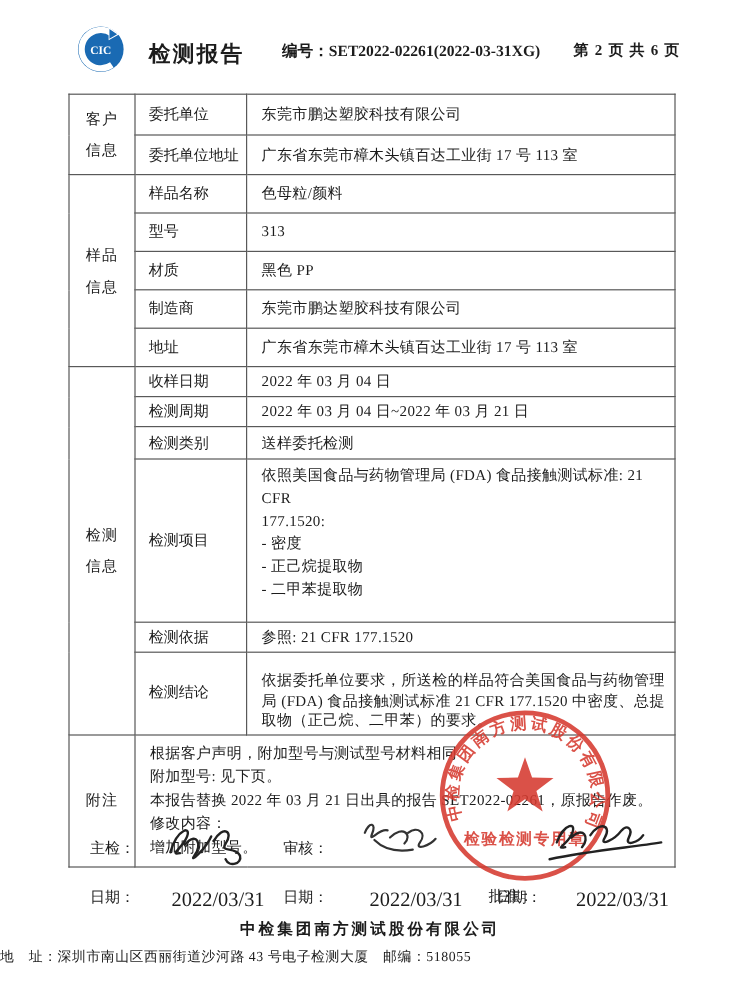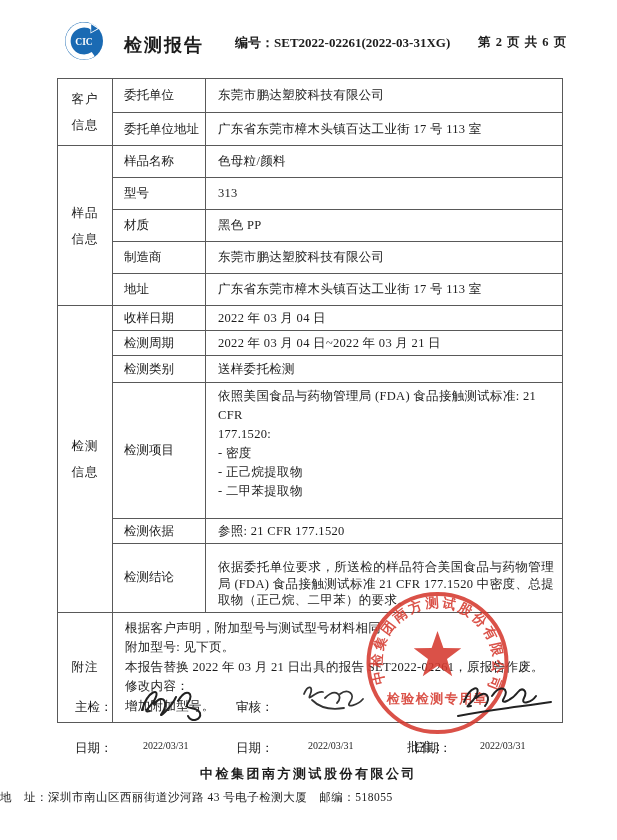--- a/index.html
+++ b/index.html
@@ -34,21 +34,21 @@
   td.value { padding-left: 12px; padding-right: 8px; letter-spacing: 0.3px; }
   tr.h34 { height: 34px; } tr.h33 { height: 33px; } tr.h32 { height: 32px; }
   tr.h27 { height: 27px; } tr.h25 { height: 25px; }
   tr.h90 { height: 90px; } tr.h48 { height: 48px; } tr.h97 { height: 97px; }
   td.multiline { white-space: pre-line; line-height: 19px; padding-top: 4px; padding-bottom: 17px; }
   td.conclusion { line-height: 16.5px; padding-top: 15px; padding-bottom: 3px; text-align: justify; }
   td.notes-cell { white-space: pre-line; line-height: 19.5px; padding-top: 6px; padding-bottom: 6px; }
   
   .sig-label { position: absolute; font-size: 12.5px; white-space: nowrap; }
   .sig-svg { position: absolute; }
-  .date-value { position: absolute; font-size: 10px; white-space: nowrap; text-align: center; }
+  .date-value { position: absolute; font-size: 17px; white-space: nowrap; text-align: center; }
   
   .stamp { position: absolute; left: 360px; top: 590px; z-index: 2; opacity: 0.88; }
   .sig-over { z-index: 3; }
   
   .footer-company { position: absolute; top: 765px; left: 0; width: 100%; text-align: center;
     font-size: 13px; font-weight: bold; letter-spacing: 2.5px; }
   .footer-line { position: absolute; left: 0; width: 100%; font-size: 11.5px; letter-spacing: 0.5px; }
   .footer-addr { top: 790px; }
   .footer-site { top: 805px; }
   .footer-site a { color: #0000cc; text-decoration: underline; }

